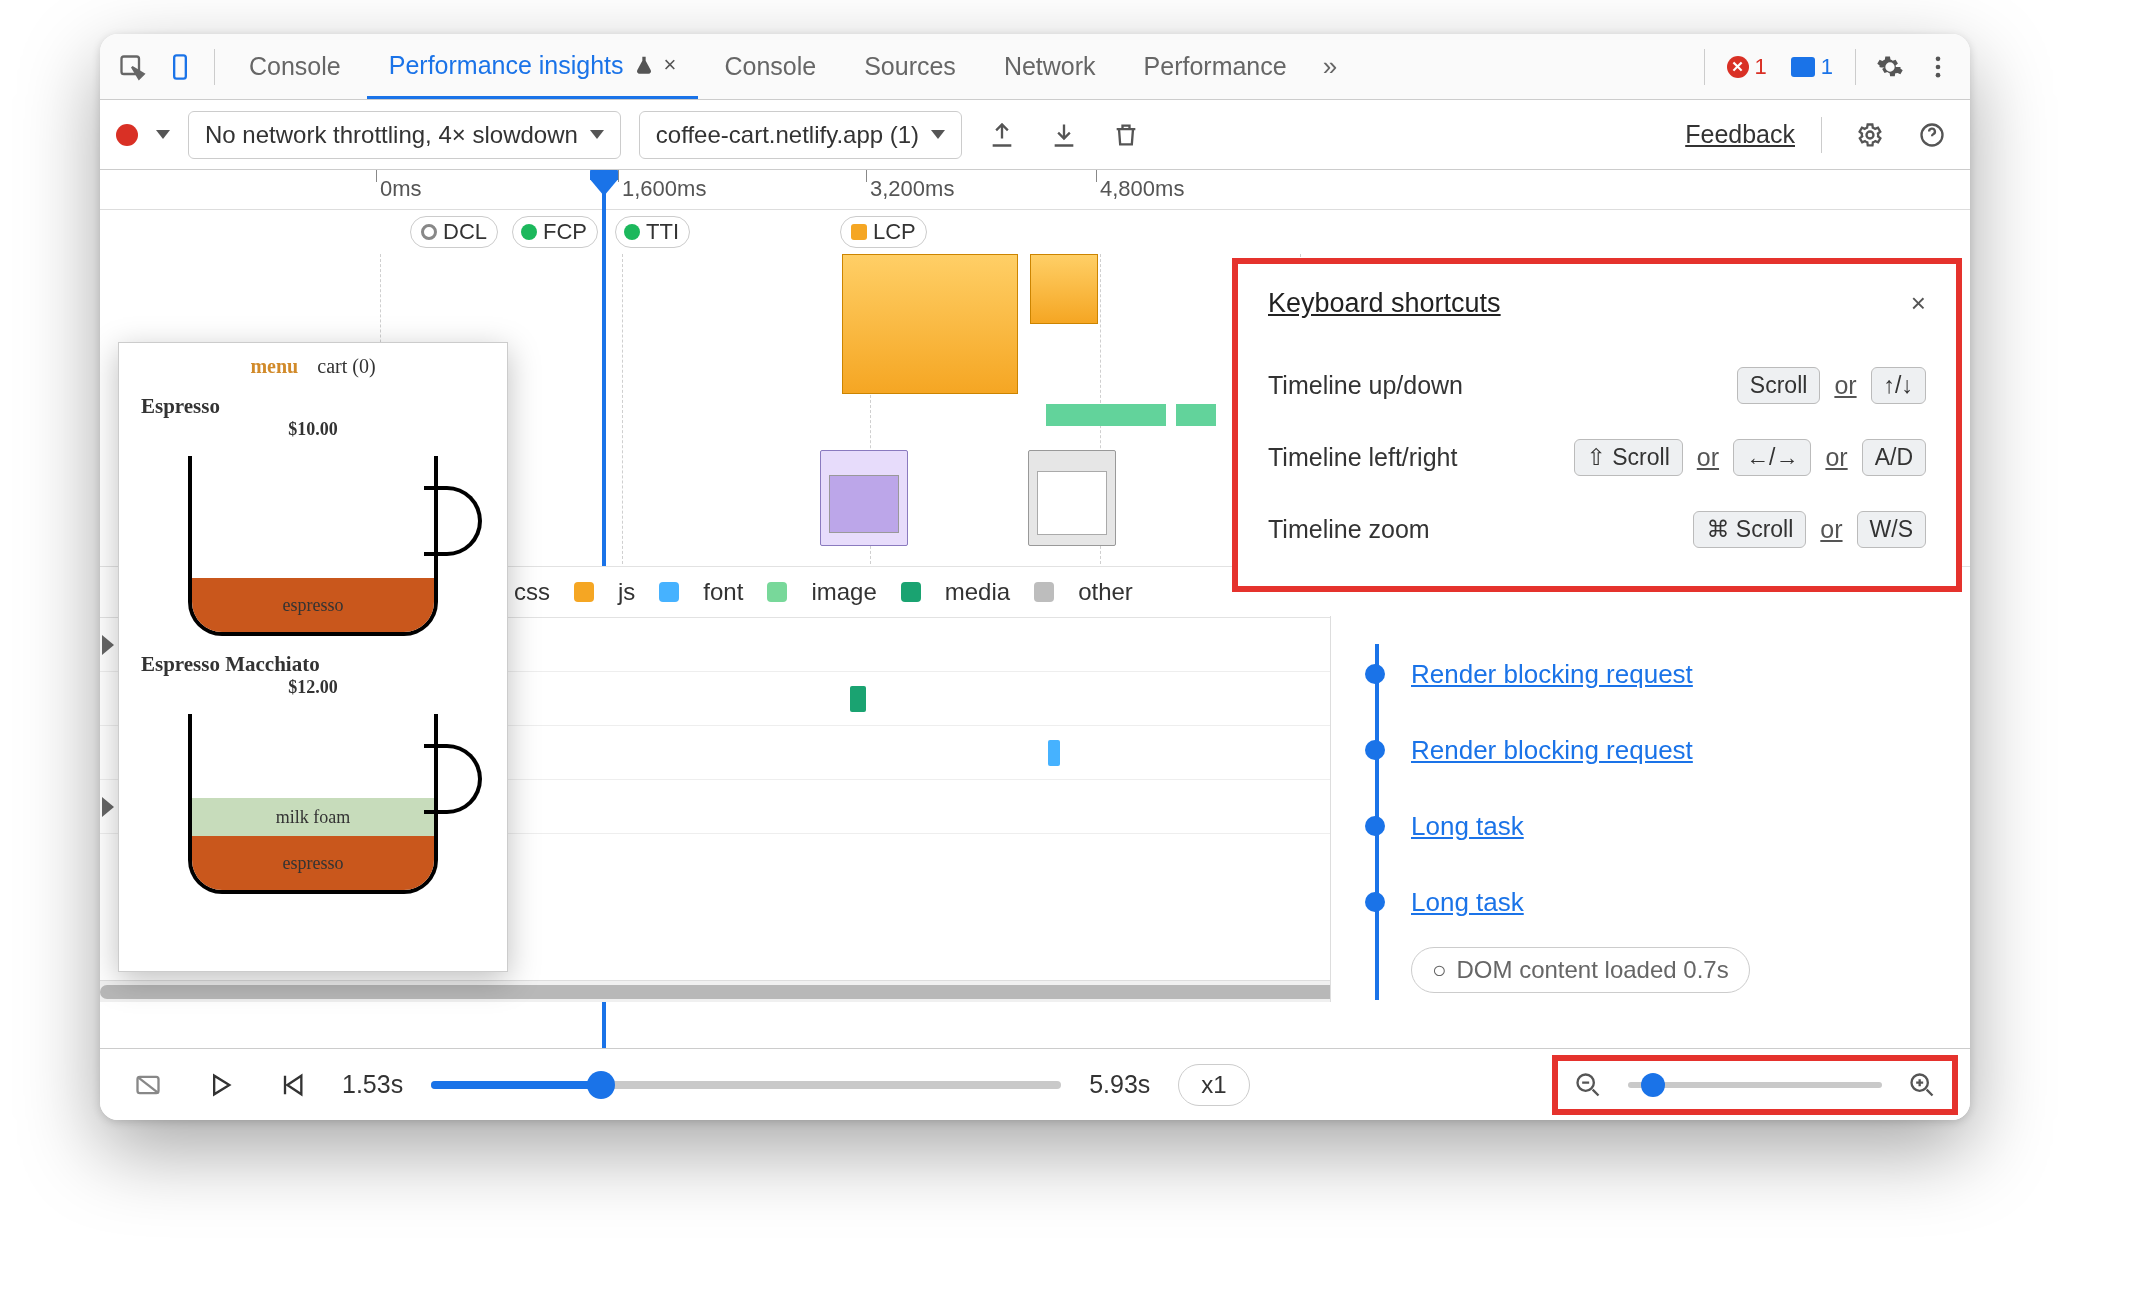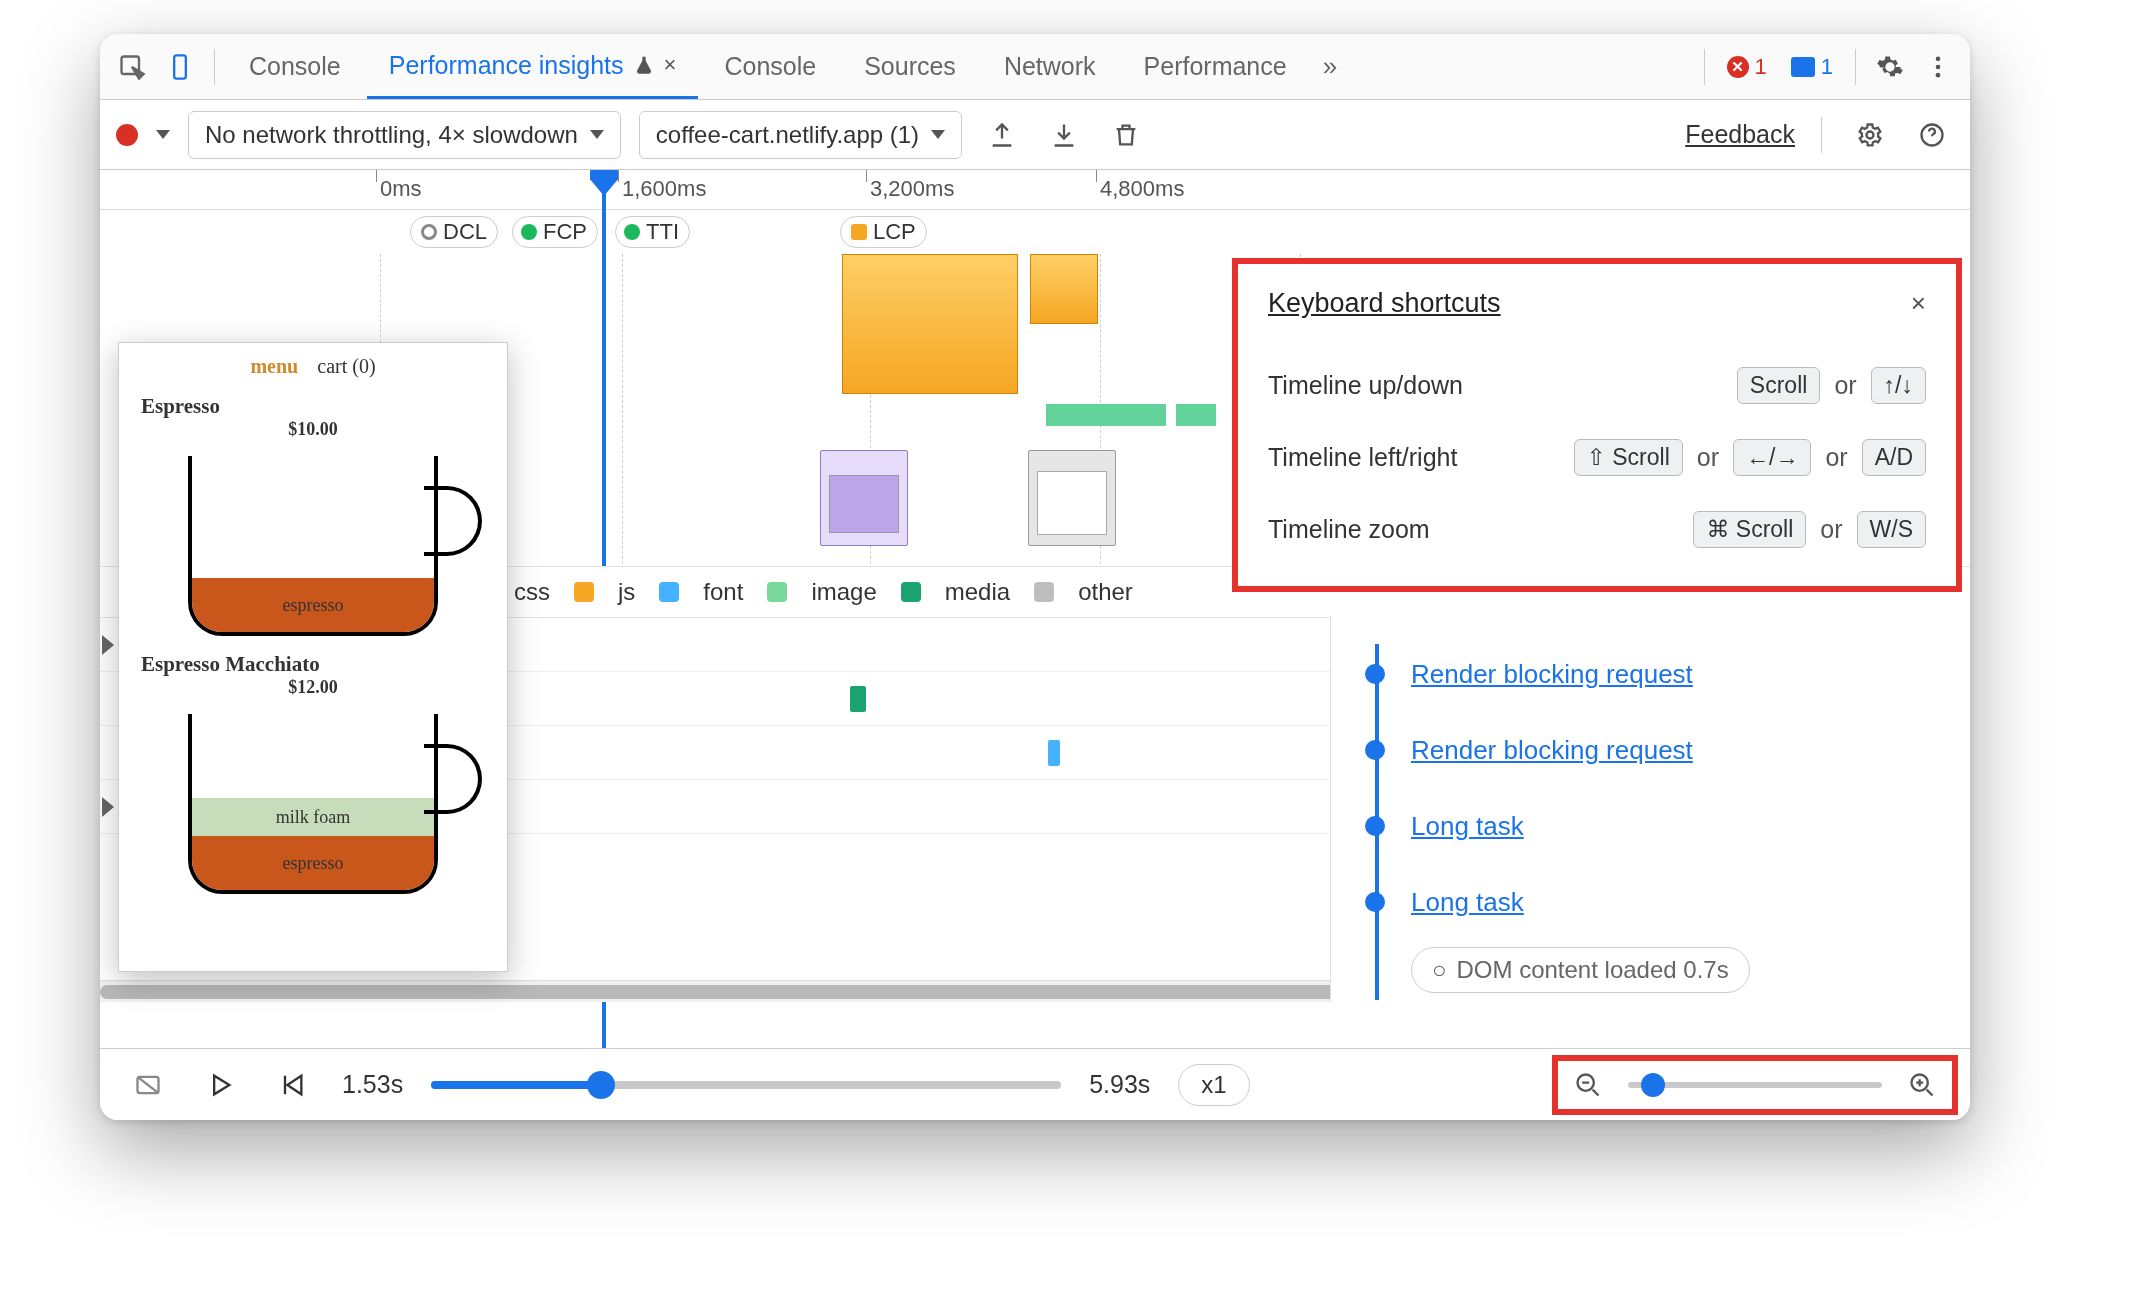--- a/index.html
+++ b/index.html
@@ -181,21 +181,21 @@
     background:#fff;border:6px solid #e5322d;padding:24px 30px 10px;
     z-index:50;
   }
   .sp-head{display:flex;align-items:center;justify-content:space-between;margin-bottom:30px;}
   .sp-title{text-decoration:underline;font-size:27px;color:#222;}
   .sp-close{font-size:26px;color:#555;}
   .sp-row{display:flex;align-items:center;justify-content:space-between;height:72px;font-size:25px;}
   .sp-keys{display:flex;align-items:center;gap:14px;}
   .kbd{border:1px solid #bbb;border-radius:6px;padding:4px 12px;font-size:23px;
     font-family:inherit;background:#eef0f2;color:#333;}
-  .or{color:#555;}
+  .or{color:#555;text-decoration:underline;}
 
   
   .preview{
     position:absolute;left:18px;top:172px;width:390px;height:630px;
     background:#fff;border:1px solid #ccc;box-shadow:0 8px 30px rgba(0,0,0,.25);
     z-index:40;padding:12px;font-family:Georgia, serif;
   }
   .pv-top{text-align:center;font-size:20px;margin-bottom:10px;}
   .pv-top .menu{color:#d18a2a;font-weight:bold;margin-right:14px;}
   .pv-item{margin:16px 10px 0 10px;}

